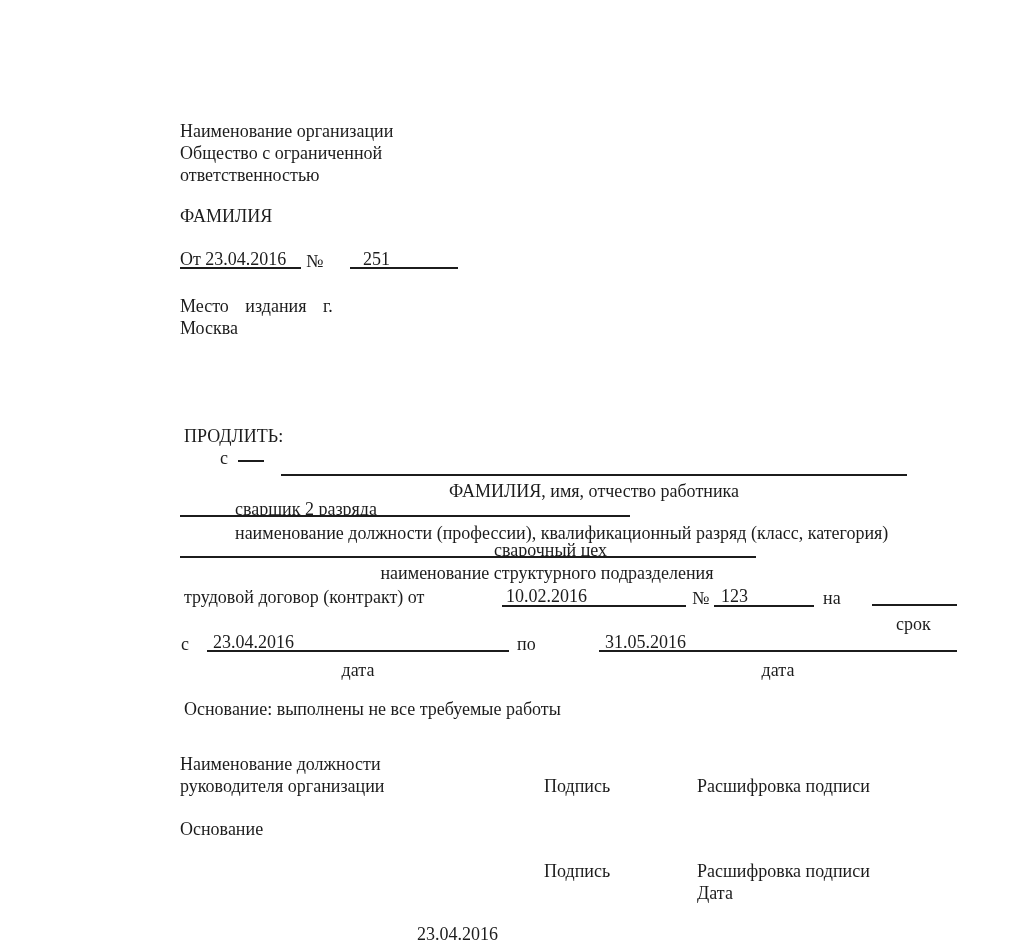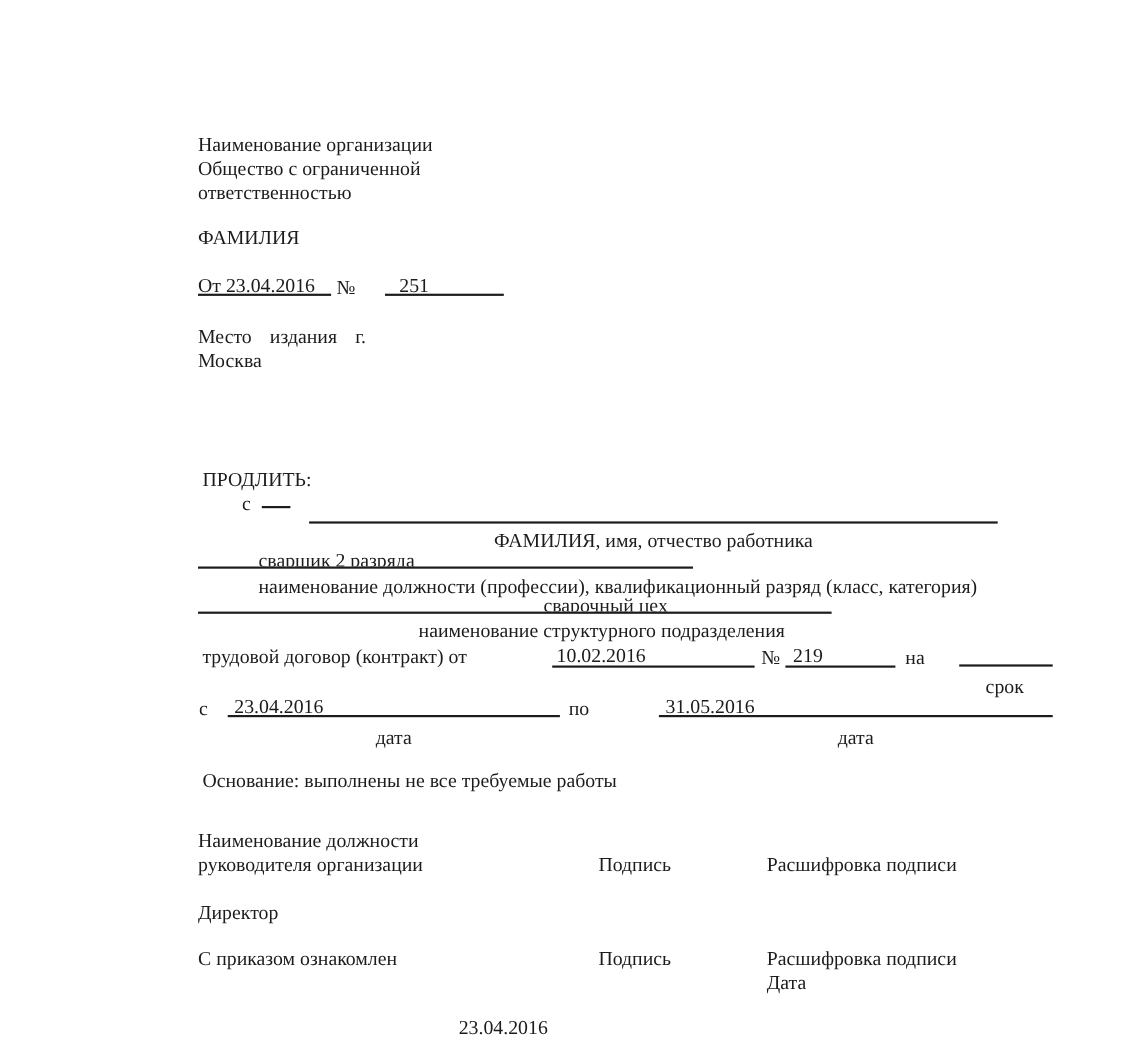--- a/index.html
+++ b/index.html
@@ -56,41 +56,40 @@
 
   <div class="fld" style="left:141px; top:460px; width:450px; height:18px; line-height:20px; text-indent:55px;">сварщик 2 разряда</div>
   <div class="abs" style="left:196px; top:483px;">наименование должности (профессии), квалификационный разряд (класс, категория)</div>
 
   <div class="fld" style="left:141px; top:501px; width:576px; height:18px; line-height:20px; text-indent:314px;">сварочный цех</div>
   <div class="abs ctr" style="left:141px; top:523px; width:734px;">наименование структурного подразделения</div>
 
   <div class="abs" style="left:145px; top:547px;">трудовой договор (контракт) от</div>
   <div class="fld" style="left:463px; top:547px; width:184px; height:21px; line-height:21px; text-indent:4px;">10.02.2016</div>
   <div class="abs" style="left:653px; top:548px;">№</div>
-  <div class="fld" style="left:675px; top:547px; width:100px; height:21px; line-height:21px; text-indent:7px;">219</div>
+  <div class="fld" style="left:675px; top:547px; width:100px; height:21px; line-height:21px; text-indent:7px;">123</div>
   <div class="abs" style="left:784px; top:548px;">на</div>
   <div class="fld" style="left:833px; top:547px; width:85px; height:20px; line-height:20px;"></div>
   <div class="abs" style="left:857px; top:574px;">срок</div>
 
   <div class="abs" style="left:142px; top:594px;">с</div>
   <div class="fld" style="left:168px; top:594px; width:302px; height:19px; line-height:19px; text-indent:6px;">23.04.2016</div>
   <div class="abs" style="left:478px; top:594px;">по</div>
   <div class="fld" style="left:560px; top:594px; width:358px; height:19px; line-height:19px; text-indent:6px;">31.05.2016</div>
   <div class="abs ctr" style="left:168px; top:620px; width:302px;">дата</div>
   <div class="abs ctr" style="left:560px; top:620px; width:358px;">дата</div>
 
   <div class="abs pre" style="left:141px; top:714px;">Наименование должности
 руководителя организации</div>
 
   <div class="abs" style="left:145px; top:659px;">Основание: выполнены не все требуемые работы</div>
   <div class="abs" style="left:505px; top:736px;">Подпись</div>
   <div class="abs" style="left:658px; top:736px;">Расшифровка подписи</div>
 
-  <div class="abs" style="left:141px; top:779px;">Директор</div>
+  <div class="abs" style="left:141px; top:779px;">Основание</div>
 
-  <div class="abs" style="left:141px; top:821px;">С приказом ознакомлен</div>
   <div class="abs" style="left:505px; top:821px;">Подпись</div>
   <div class="abs" style="left:658px; top:821px;">Расшифровка подписи</div>
   <div class="abs" style="left:658px; top:843px;">Дата</div>
 
   <div class="abs" style="left:378px; top:884px;">23.04.2016</div>
 
 </div>
 
 </body></html>

